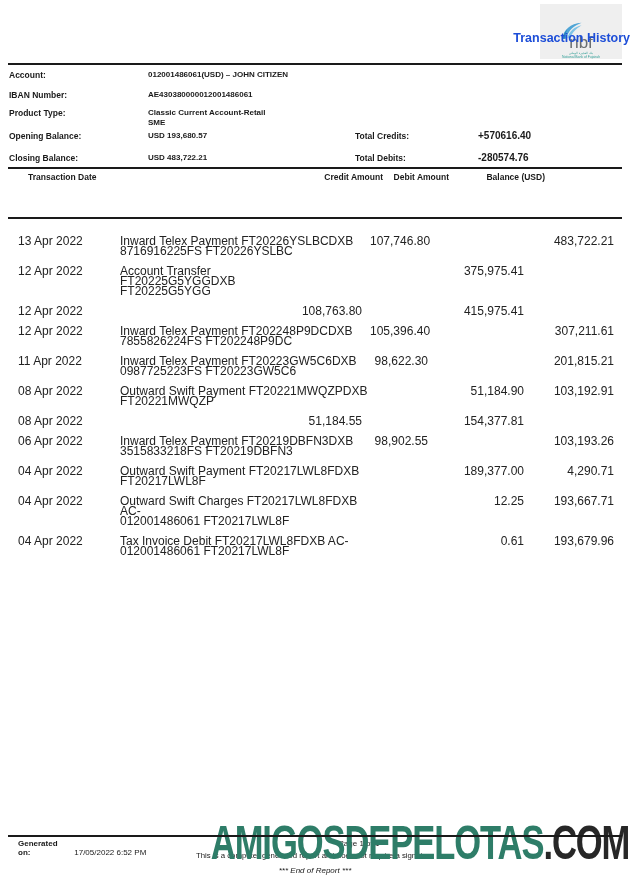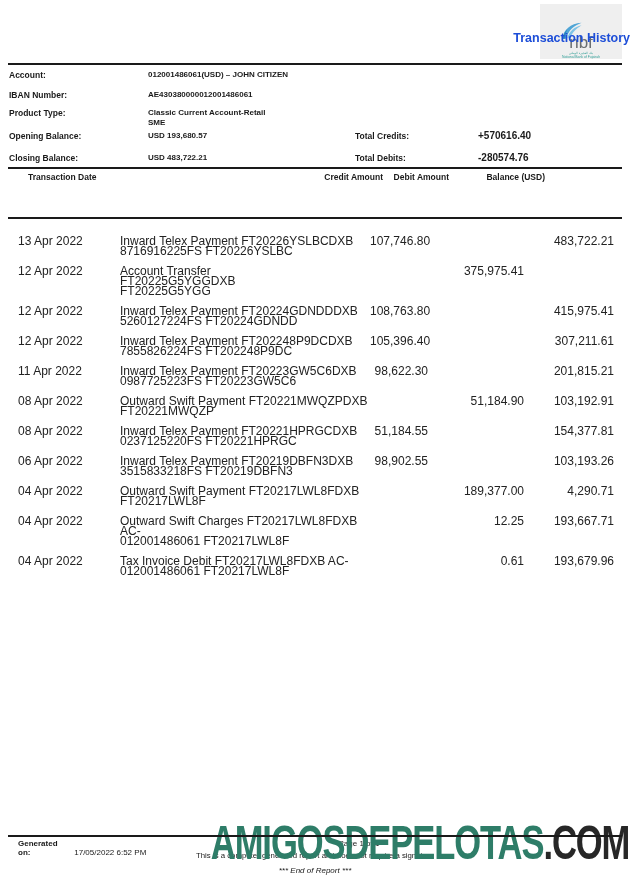--- a/index.html
+++ b/index.html
@@ -151,22 +151,20 @@
       <div class="trow">
         <div class="cell-date">12 Apr 2022</div>
         <div class="cell-desc">Account Transfer
 FT20225G5YGGDXB
 FT20225G5YGG</div>
         <div class="cell-credit"></div>
         <div class="cell-balance">375,975.41</div>
       </div>
       <div class="trow">
         <div class="cell-date">12 Apr 2022</div>
-        <div class="cell-desc">Inward Telex Payment FT20224GDNDDDXB
-5260127224FS FT20224GDNDD</div>
         <div class="cell-credit">108,763.80</div>
         <div class="cell-debit"></div>
         <div class="cell-balance">415,975.41</div>
       </div>
       <div class="trow">
         <div class="cell-date">12 Apr 2022</div>
         <div class="cell-desc">Inward Telex Payment FT202248P9DCDXB
 7855826224FS FT202248P9DC</div>
         <div class="cell-credit">105,396.40</div>
         <div class="cell-debit"></div>
@@ -183,22 +181,20 @@
       <div class="trow">
         <div class="cell-date">08 Apr 2022</div>
         <div class="cell-desc">Outward Swift Payment FT20221MWQZPDXB
 FT20221MWQZP</div>
         <div class="cell-credit"></div>
         <div class="cell-debit">51,184.90</div>
         <div class="cell-balance">103,192.91</div>
       </div>
       <div class="trow">
         <div class="cell-date">08 Apr 2022</div>
-        <div class="cell-desc">Inward Telex Payment FT20221HPRGCDXB
-0237125220FS FT20221HPRGC</div>
         <div class="cell-credit">51,184.55</div>
         <div class="cell-debit"></div>
         <div class="cell-balance">154,377.81</div>
       </div>
       <div class="trow">
         <div class="cell-date">06 Apr 2022</div>
         <div class="cell-desc">Inward Telex Payment FT20219DBFN3DXB
 3515833218FS FT20219DBFN3</div>
         <div class="cell-credit">98,902.55</div>
         <div class="cell-debit"></div>

